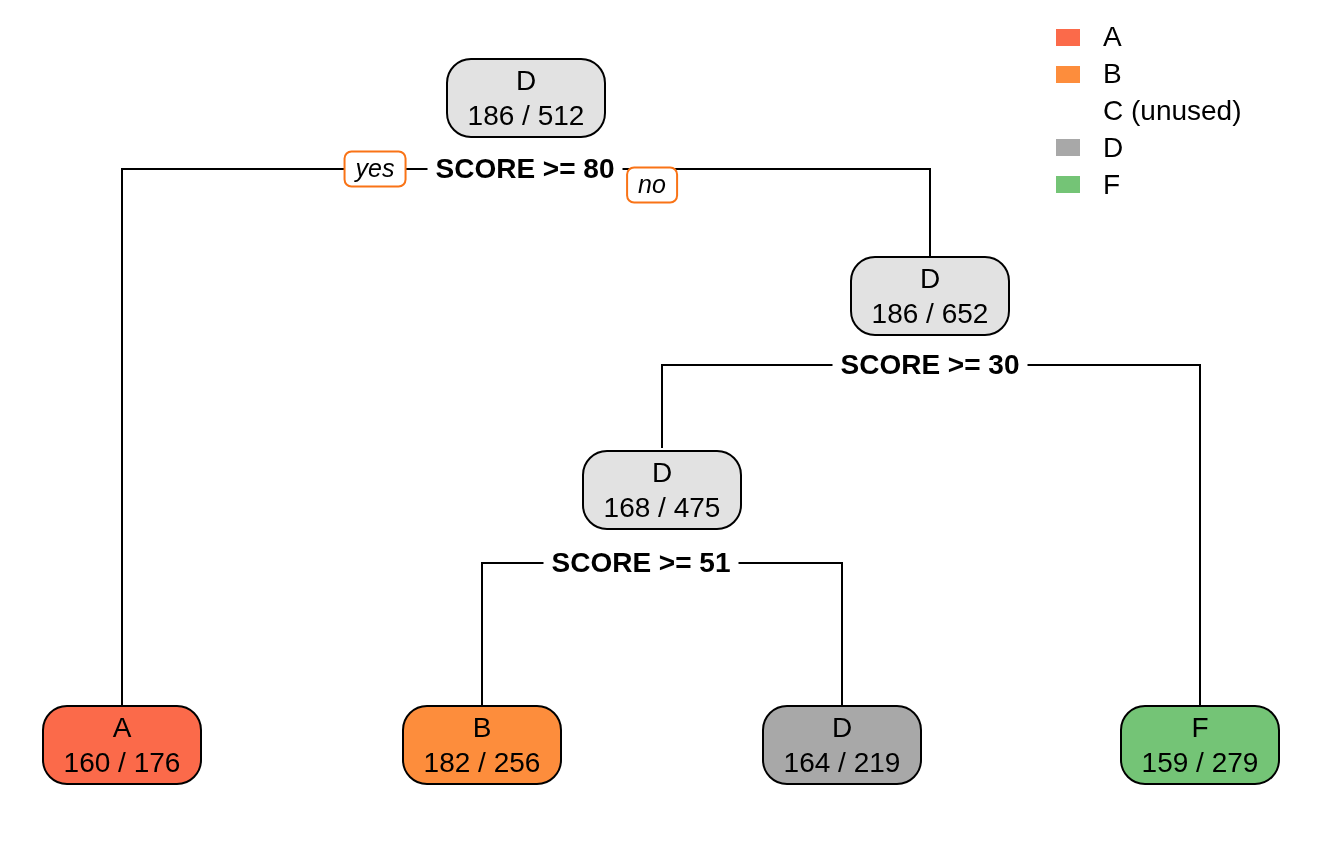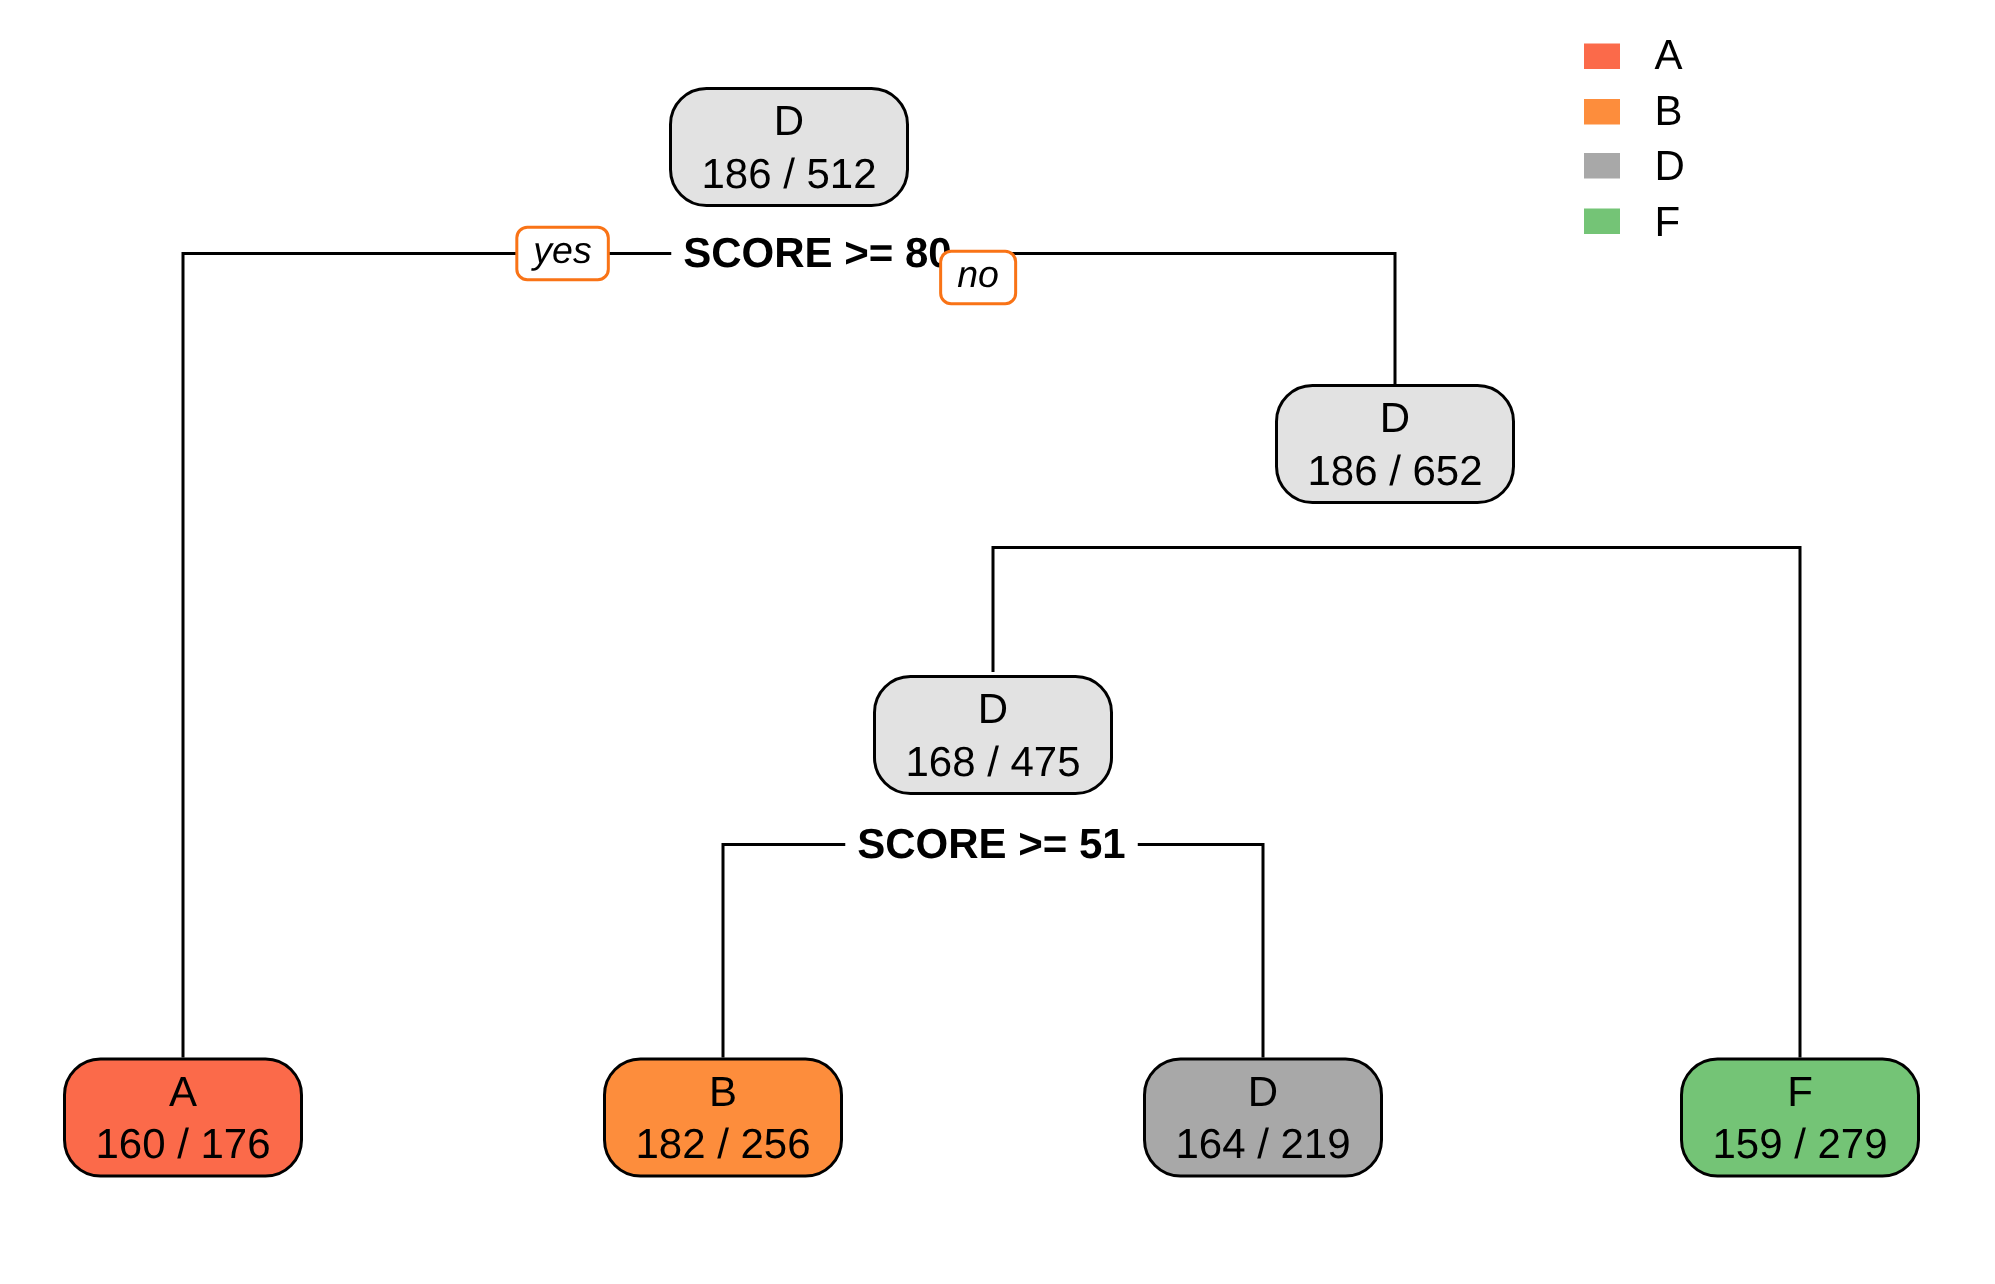--- a/index.html
+++ b/index.html
@@ -47,21 +47,20 @@
   }
   
   .split-label {
     position: absolute;
     transform: translate(-50%, -50%);
     background: #ffffff;
     padding: 0 8px;
     font-size: 28px;
     font-weight: bold;
     white-space: nowrap;
-    margin-left: 20px;
   }
   
   .branch-badge {
     position: absolute;
     transform: translate(-50%, -50%);
     background: #ffffff;
     border: 2px solid #f97316;
     border-radius: 8px;
     padding: 1px 10px 3px 10px;
     font-size: 25px;
@@ -133,31 +132,36 @@
 
   <div class="node" style="left: 1120px; top: 705px; background: rgb(116, 196, 118);">
     <div>F</div>
     <div>159 / 279</div>
   </div>
 
   <div class="branch-badge" style="left:375px; top:169px;">yes</div>
   <div class="split-label" style="left:525px; top:169px;">SCORE &gt;= 80</div>
   <div class="branch-badge" style="left:652px; top:169px;margin-top:16px;">no</div>
 
+  <div class="split-label" style="left:930px; top:365px;">SCORE &gt;= 30</div>
 
   <div class="split-label" style="left:641px; top:563px;">SCORE &gt;= 51</div>
 
   <div class="legend">
     <div class="legend-row">
       <div class="legend-swatch" style="background: rgb(251, 106, 74);"></div>
       <div class="legend-label">A</div>
     </div>
     <div class="legend-row">
       <div class="legend-swatch" style="background: rgb(253, 141, 60);"></div>
       <div class="legend-label">B</div>
+    </div>
+    <div class="legend-row">
+      <div class="legend-swatch"></div>
+      <div class="legend-label">C (unused)</div>
     </div>
     <div class="legend-row">
       <div class="legend-swatch" style="background: rgb(168, 168, 168);"></div>
       <div class="legend-label">D</div>
     </div>
     <div class="legend-row">
       <div class="legend-swatch" style="background: rgb(116, 196, 118);"></div>
       <div class="legend-label">F</div>
     </div>
   </div>

